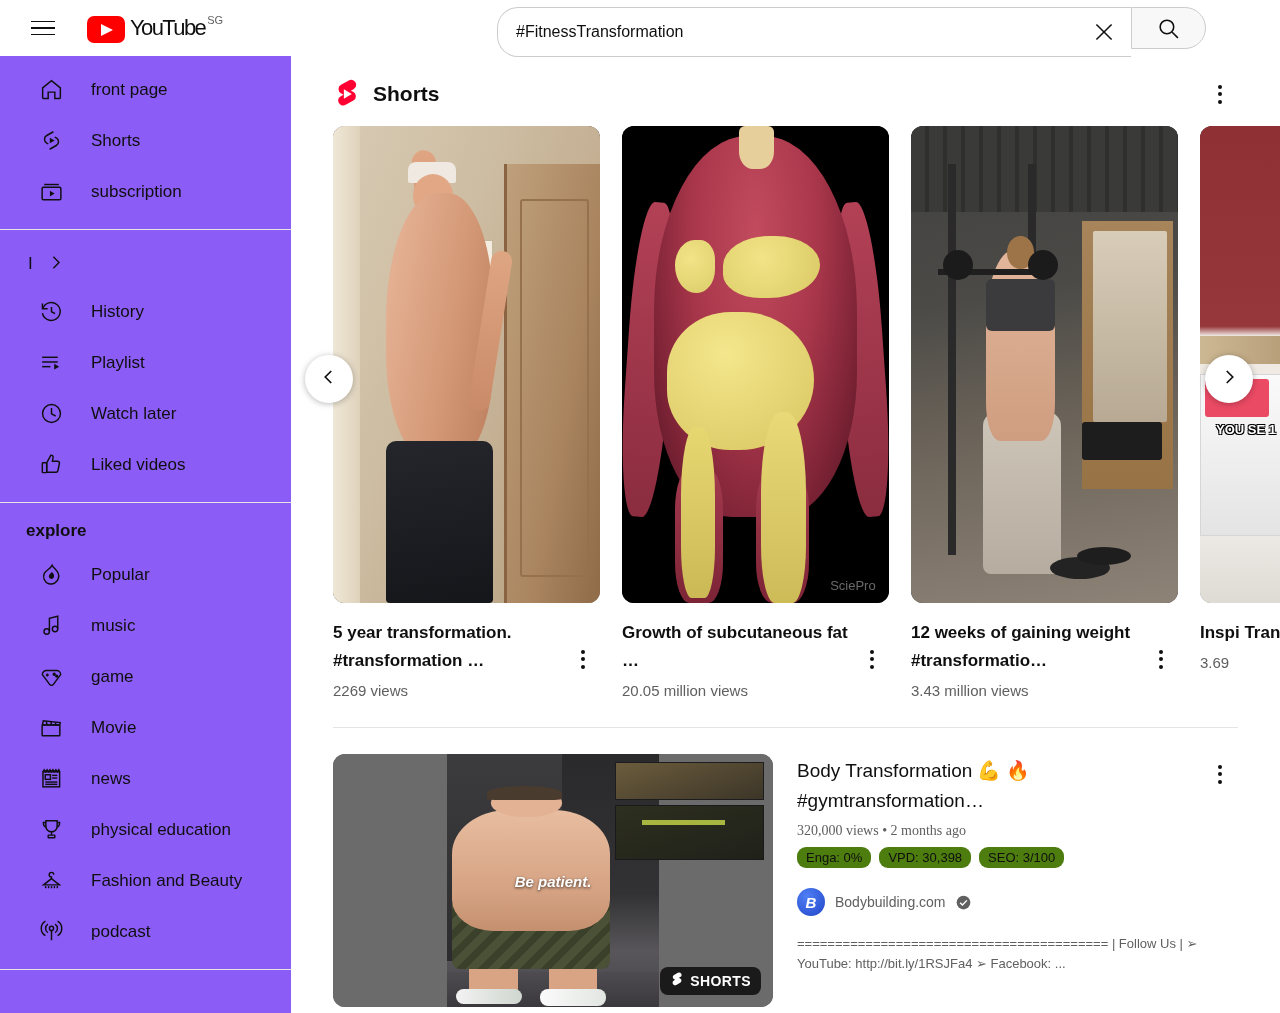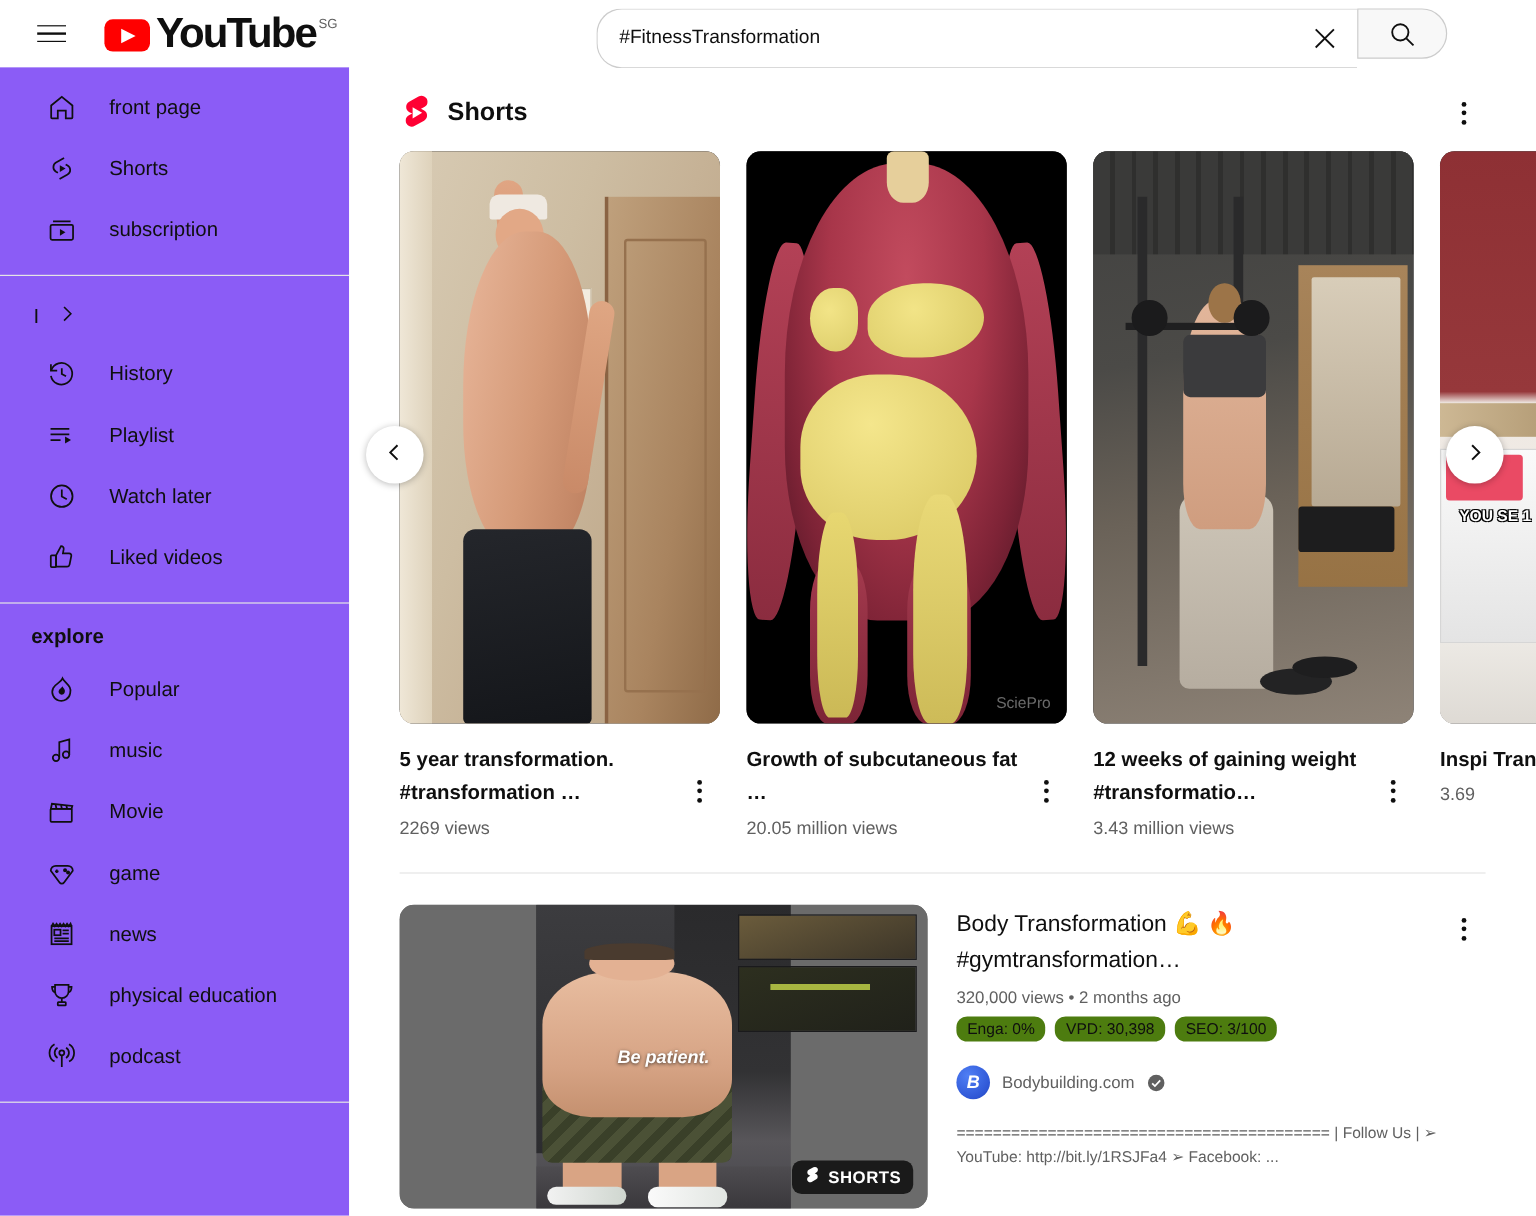--- a/index.html
+++ b/index.html
@@ -31,21 +31,21 @@
     width: 38px; height: 27px; background: #ff0000;
     border-radius: 7px; position: relative; margin-top: 3px;
   }
   .yt-logo-play:after{
     content:""; position:absolute; left:14px; top:7.5px;
     border-left: 12px solid #fff;
     border-top: 6.5px solid transparent;
     border-bottom: 6.5px solid transparent;
   }
   .yt-wordmark {
-    font-size: 35px; font-weight: 700; letter-spacing: -1.6px;
+    font-size: 22px; font-weight: 400; letter-spacing: -1.6px;
     margin-left: 5px; line-height: 30px; color:#0f0f0f;
   }
   .yt-country { font-size: 11px; color: #606060; margin-left: 2px; margin-top: 1px; }
 
   .searchwrap {
     position:absolute; left: 497px; top: 7px;
     display:flex; align-items:stretch; height: 42px;
   }
   .searchbox {
     width: 634px; height: 50px;
@@ -163,21 +163,21 @@
     display:flex; align-items:center; gap: 7px;
     font-size: 14px; font-weight:700; letter-spacing:.4px;
   }
   .video-info { flex:1; min-width:0; padding-top: 2px; }
   .video-title-row { display:flex; align-items:flex-start;gap:28px; }
   .video-title {
     font-size: 19px; line-height: 30px; font-weight:400; flex:1;
     max-height: 60px; overflow:hidden;
     display:-webkit-box; -webkit-line-clamp:2; -webkit-box-orient:vertical;
   }
-  .video-sub { font-size: 14px; color:#606060; margin-top: 7px; }
+  .video-sub { font-size: 14px; color:#606060; margin-top: 7px; font-family: Liberation Serif, serif; }
   .badges { display:flex; gap: 8px; margin-top: 8px; }
   .badge {
     background:#4d7c0f; color:#0f0f0f; border-radius: 9px;
     padding: 3px 9px; font-size: 13px; white-space:nowrap;
   }
   .channel-row { display:flex; align-items:center; margin-top: 20px; gap: 10px; }
   .avatar {
     width: 28px; height: 28px; border-radius: 50%; flex:none;
     background: radial-gradient(circle at 35% 30%, #4f7ff5 0%, #2f57d6 70%, #1e3fb0 100%);
     display:flex; align-items:center; justify-content:center;
@@ -488,41 +488,41 @@
         <circle cx="7.4" cy="17.8" r="2.6"></circle>
           <circle cx="15.4" cy="15.3" r="2.6"></circle>
       </svg>
     </span>
     <span class="nav-label">music</span>
   </div>
 
   <div class="nav-item">
     <span class="nav-ico">
       <svg width="25" height="25" viewBox="0 0 24 24" fill="none" stroke="#0f0f0f" stroke-width="1.4">
+        <path d="M3.2 10.2a4 4 0 0 1 4-4h9.6a4 4 0 0 1 4 4l-7 9.4a2.2 2.2 0 0 1-3.6 0z"></path>
+        <line x1="6.6" y1="10.6" x2="9.4" y2="10.6"></line>
+          <line x1="8" y1="9.2" x2="8" y2="12"></line>
+        <circle cx="14.6" cy="9.8" r=".9" fill="#0f0f0f"></circle>
+          <circle cx="17" cy="11.6" r=".9" fill="#0f0f0f"></circle>
+      </svg>
+    </span>
+    <span class="nav-label">game</span>
+  </div>
+
+  <div class="nav-item">
+    <span class="nav-ico">
+      <svg width="25" height="25" viewBox="0 0 24 24" fill="none" stroke="#0f0f0f" stroke-width="1.4">
         <rect x="3" y="9.6" width="17" height="10.4" rx=".8"></rect>
         <path d="M3.3 9.4 4.1 5.6 20.4 7.3l-.6 2.3z"></path>
         <line x1="7" y1="6.2" x2="7.7" y2="9.4"></line>
           <line x1="11.4" y1="6.7" x2="12" y2="9.4"></line>
         <line x1="15.7" y1="7.2" x2="16.2" y2="9.4"></line>
       </svg>
     </span>
     <span class="nav-label">Movie</span>
-  </div>
-
-  <div class="nav-item">
-    <span class="nav-ico">
-      <svg width="25" height="25" viewBox="0 0 24 24" fill="none" stroke="#0f0f0f" stroke-width="1.4">
-        <path d="M3.2 10.2a4 4 0 0 1 4-4h9.6a4 4 0 0 1 4 4l-7 9.4a2.2 2.2 0 0 1-3.6 0z"></path>
-        <line x1="6.6" y1="10.6" x2="9.4" y2="10.6"></line>
-          <line x1="8" y1="9.2" x2="8" y2="12"></line>
-        <circle cx="14.6" cy="9.8" r=".9" fill="#0f0f0f"></circle>
-          <circle cx="17" cy="11.6" r=".9" fill="#0f0f0f"></circle>
-      </svg>
-    </span>
-    <span class="nav-label">game</span>
   </div>
 
   <div class="nav-item">
     <span class="nav-ico">
       <svg width="25" height="25" viewBox="0 0 24 24" fill="none" stroke="#0f0f0f" stroke-width="1.4">
         <rect x="3.8" y="5.6" width="16" height="14.4"></rect>
         <path d="M3.8 5.6 5 3.6 6.4 5.6 7.8 3.6 9.2 5.6 10.6 3.6 12 5.6 13.4 3.6 14.8 5.6 16.2 3.6 17.6 5.6 19 3.6 19.8 5.6"></path>
         <rect x="6" y="8.4" width="5" height="4.4"></rect>
         <line x1="12.6" y1="9" x2="17.6" y2="9"></line>
           <line x1="12.6" y1="11.6" x2="17.6" y2="11.6"></line>
@@ -539,20 +539,34 @@
         <path d="M6.6 3.6h10.8v5.2a5.4 5.4 0 0 1-10.8 0z"></path>
         <path d="M6.6 5.2H4.2c0 2.6 1 4 2.6 4.4"></path>
         <path d="M17.4 5.2h2.4c0 2.6-1 4-2.6 4.4"></path>
         <line x1="12" y1="14.2" x2="12" y2="17.4"></line>
         <rect x="8.8" y="17.4" width="6.4" height="2.6" rx=".5"></rect>
       </svg>
     </span>
     <span class="nav-label">physical education</span>
   </div>
 
+  <div class="nav-item">
+    <span class="nav-ico">
+      <svg width="25" height="25" viewBox="0 0 24 24" fill="none" stroke="#0f0f0f" stroke-width="1.4">
+        <path d="M12 10.2V8.6a2.2 2.2 0 1 1 2.2-2.2"></path>
+        <path d="M12 10.2 4.4 16.2h15.2z"></path>
+        <line x1="6.4" y1="17.4" x2="6.4" y2="19.4"></line>
+        <line x1="9.2" y1="17.4" x2="9.2" y2="19.4"></line>
+        <line x1="12" y1="17.4" x2="12" y2="19.4"></line>
+        <line x1="14.8" y1="17.4" x2="14.8" y2="19.4"></line>
+        <line x1="17.6" y1="17.4" x2="17.6" y2="19.4"></line>
+      </svg>
+    </span>
+    <span class="nav-label">Fashion and Beauty</span>
+  </div>
 
   <div class="nav-item">
     <span class="nav-ico">
       <svg width="25" height="25" viewBox="0 0 24 24" fill="none" stroke="#0f0f0f" stroke-width="1.4">
         <circle cx="12" cy="9" r="2"></circle>
         <path d="M8.6 13.1a4.8 4.8 0 0 1 0-8.2"></path>
           <path d="M15.4 4.9a4.8 4.8 0 0 1 0 8.2"></path>
         <path d="M6.2 16a8 8 0 0 1 0-13.9"></path>
           <path d="M17.8 2.1a8 8 0 0 1 0 13.9"></path>
         <line x1="12" y1="11.4" x2="12" y2="20.4"></line>

